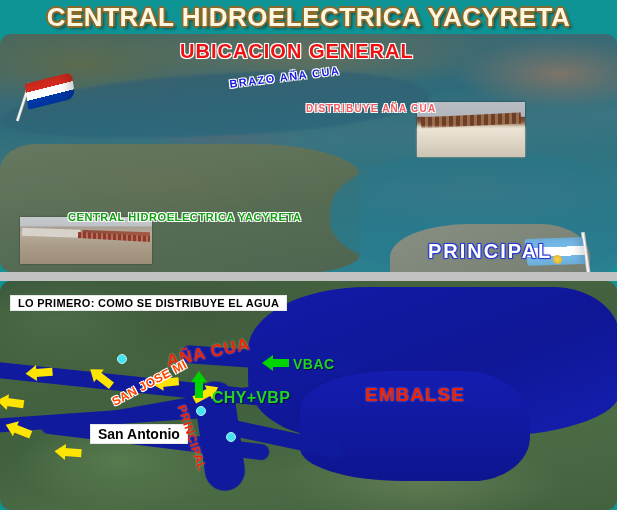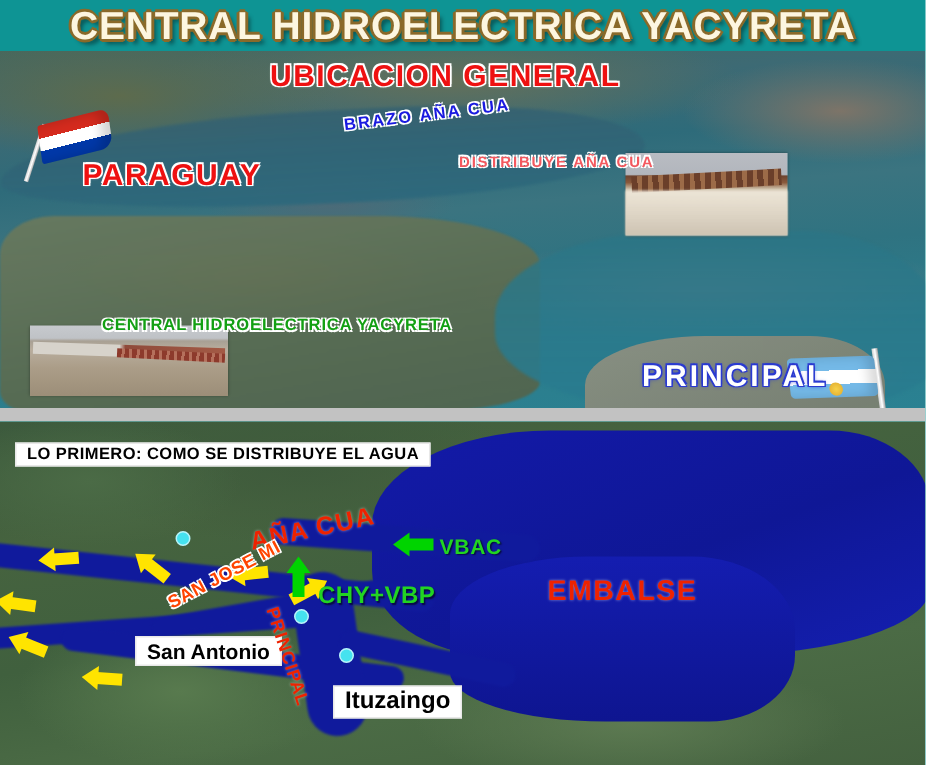--- a/index.html
+++ b/index.html
@@ -15,21 +15,21 @@
     font-family:"Liberation Sans",sans-serif;
     color:#fdf6e0;
     text-shadow:
       -1px -1px 0 #8a6a2a, 1px -1px 0 #8a6a2a, -1px 1px 0 #8a6a2a, 1px 1px 0 #8a6a2a,
       -2px 0 0 #8a6a2a, 2px 0 0 #8a6a2a, 0 -2px 0 #8a6a2a, 0 2px 0 #8a6a2a,
       3px 3px 3px rgba(0,0,0,.45);
     white-space:nowrap;
   }
 
   
-  .panel{position:absolute;left:0;overflow:hidden;}
+  .panel{position:absolute;left:0;overflow:hidden;border-radius:11px;}
   #panel-top{top:34px;width:617px;height:238px;}
   #divider{position:absolute;left:0;top:272px;width:617px;height:9px;background:#c2c2c2;}
   #panel-bottom{top:281px;width:617px;height:229px;}
 
   
   .sat{position:absolute;inset:0;}
 
   
   #sat-top{
     background:
@@ -190,21 +190,20 @@
       <div class="cloth"></div>
     </div>
     <div id="flag-ar">
       <div class="pole"></div>
       <div class="cloth">
         <div class="sun"></div>
       </div>
     </div>
 
     <div class="lbl lbl-red-out" id="lbl-ubicacion">UBICACION GENERAL</div>
-    <div class="lbl lbl-red-out" id="lbl-paraguay">PARAGUAY</div>
     <div class="lbl lbl-blue-out" id="lbl-brazo">BRAZO AÑA CUA</div>
     <div class="lbl lbl-pink-out" id="lbl-vertedero">DISTRIBUYE AÑA CUA</div>
     <div class="lbl lbl-green-out" id="lbl-central">CENTRAL HIDROELECTRICA YACYRETA</div>
     <div class="lbl lbl-white-blue" id="lbl-argentina">PRINCIPAL</div>
   </div>
 
   <div id="divider"></div>
 
   <div class="panel" id="panel-bottom">
     <div class="sat" id="sat-bottom"></div>
@@ -255,21 +254,20 @@
         <div class="shaft"></div>
         <div class="head"></div>
       </div>
 
     <div class="dot" style="left:117px;top:73px;"></div>
     <div class="dot" style="left:196px;top:125px;"></div>
     <div class="dot" style="left:226px;top:151px;"></div>
 
     <div class="lbl lbl-box" id="lbl-primero">LO PRIMERO: COMO SE DISTRIBUYE EL AGUA</div>
     <div class="lbl lbl-box" id="lbl-sanantonio">San Antonio</div>
-    <div class="lbl lbl-box" id="lbl-ituzaingo">Ituzaingo</div>
     <div class="lbl lbl-plain-red" id="lbl-anacua">AÑA CUA</div>
     <div class="lbl lbl-plain-red" id="lbl-embalse">EMBALSE</div>
     <div class="lbl lbl-orange-out" id="lbl-sanjose">SAN JOSE MI</div>
     <div class="lbl lbl-plain-red" id="lbl-principal">PRINCIPAL</div>
     <div class="lbl lbl-plain-green" id="lbl-vbac">VBAC</div>
     <div class="lbl lbl-plain-green" id="lbl-chyvbp">CHY+VBP</div>
   </div>
 
 </div>
 

